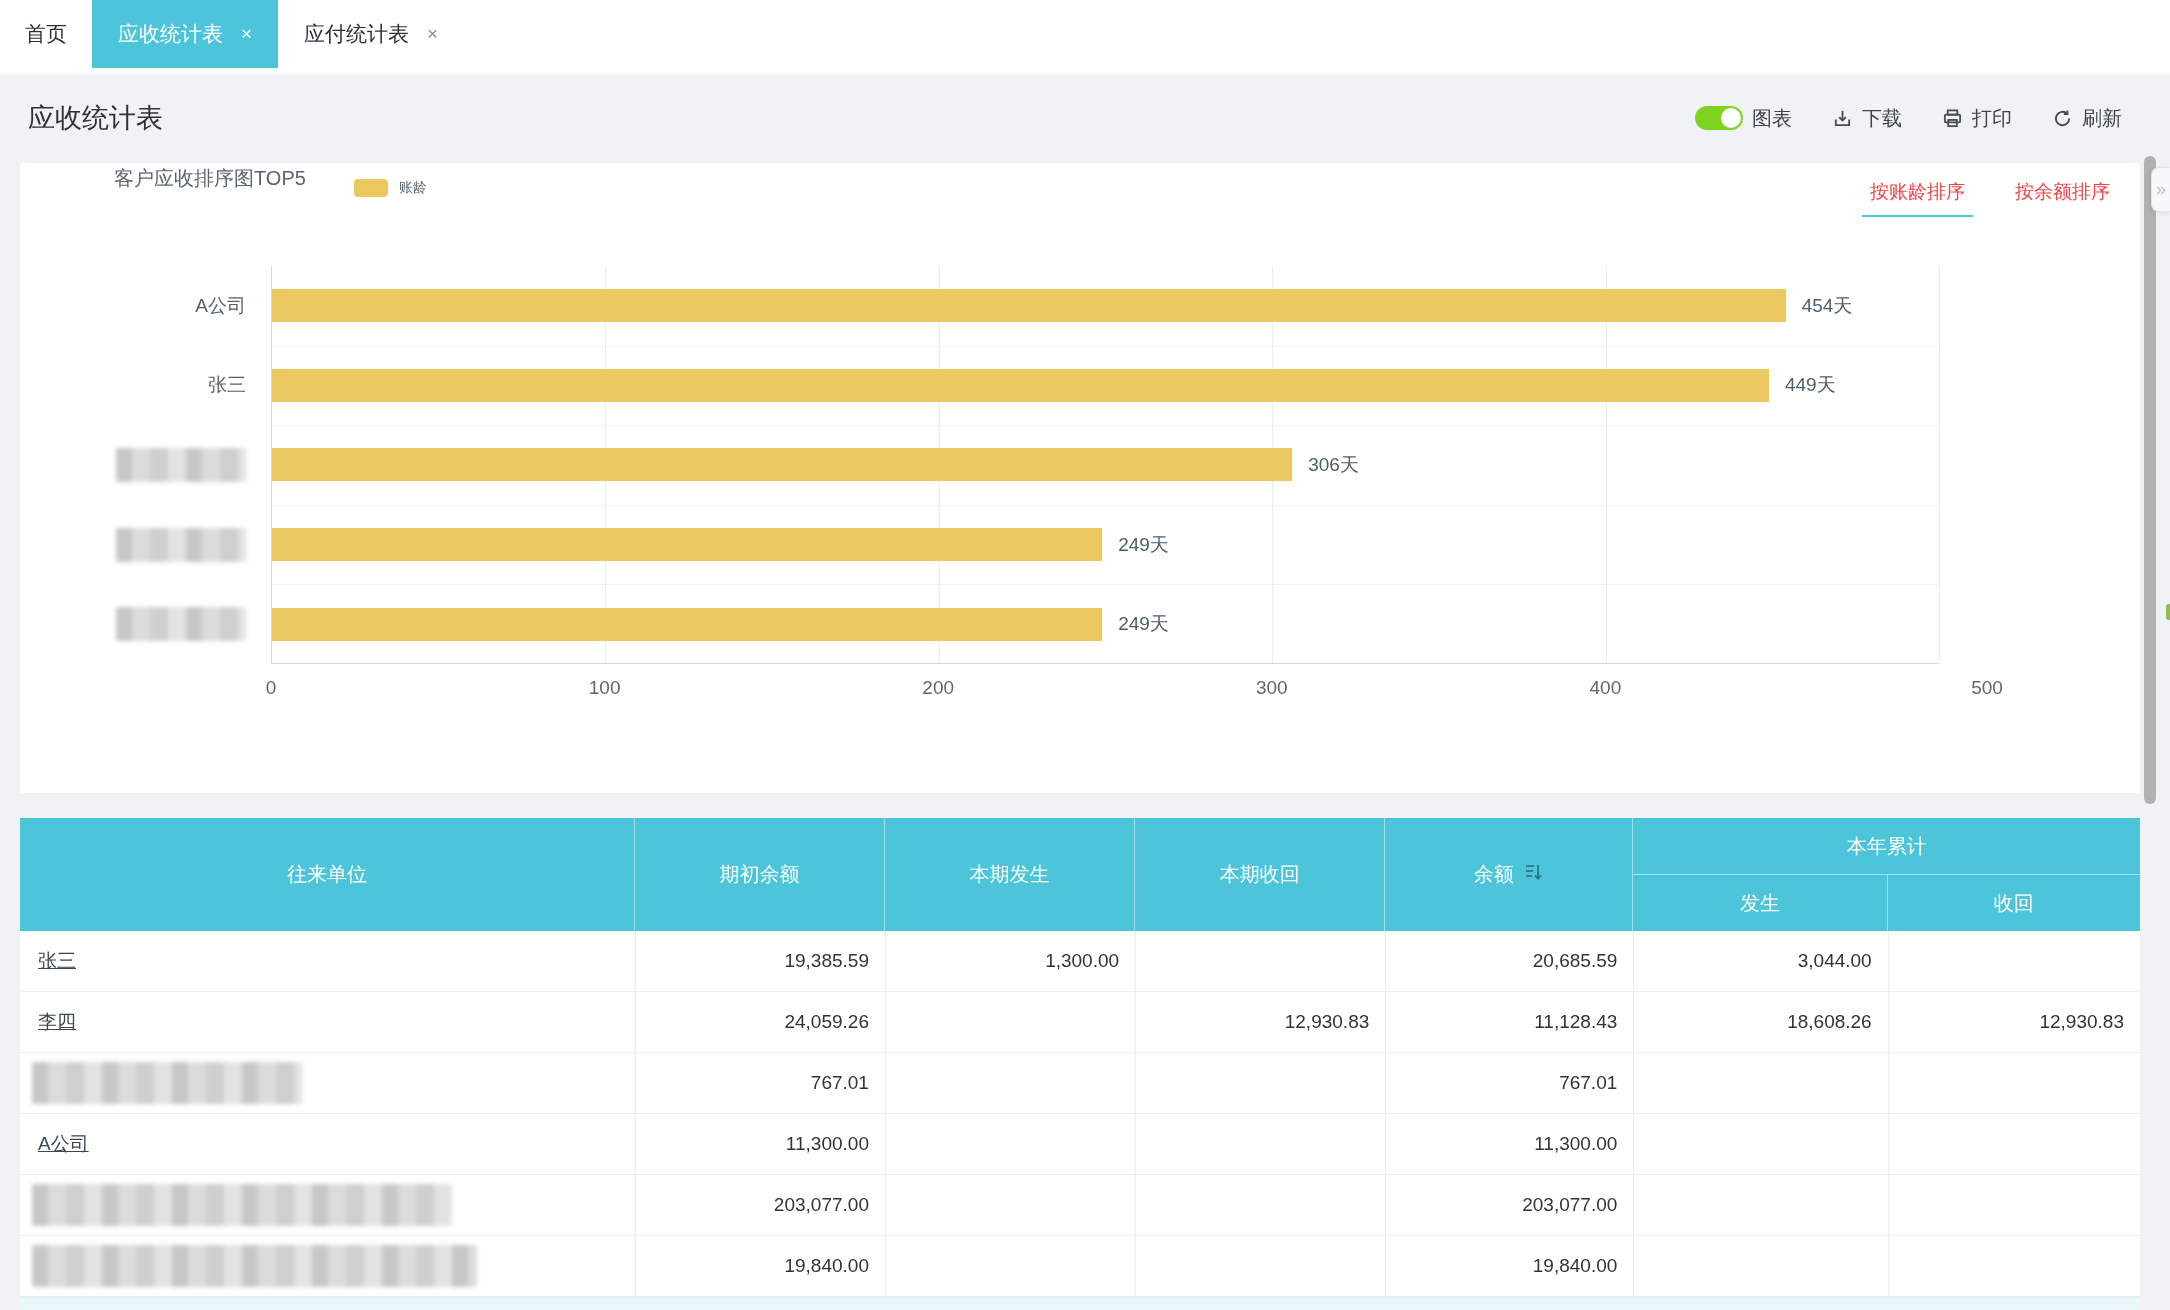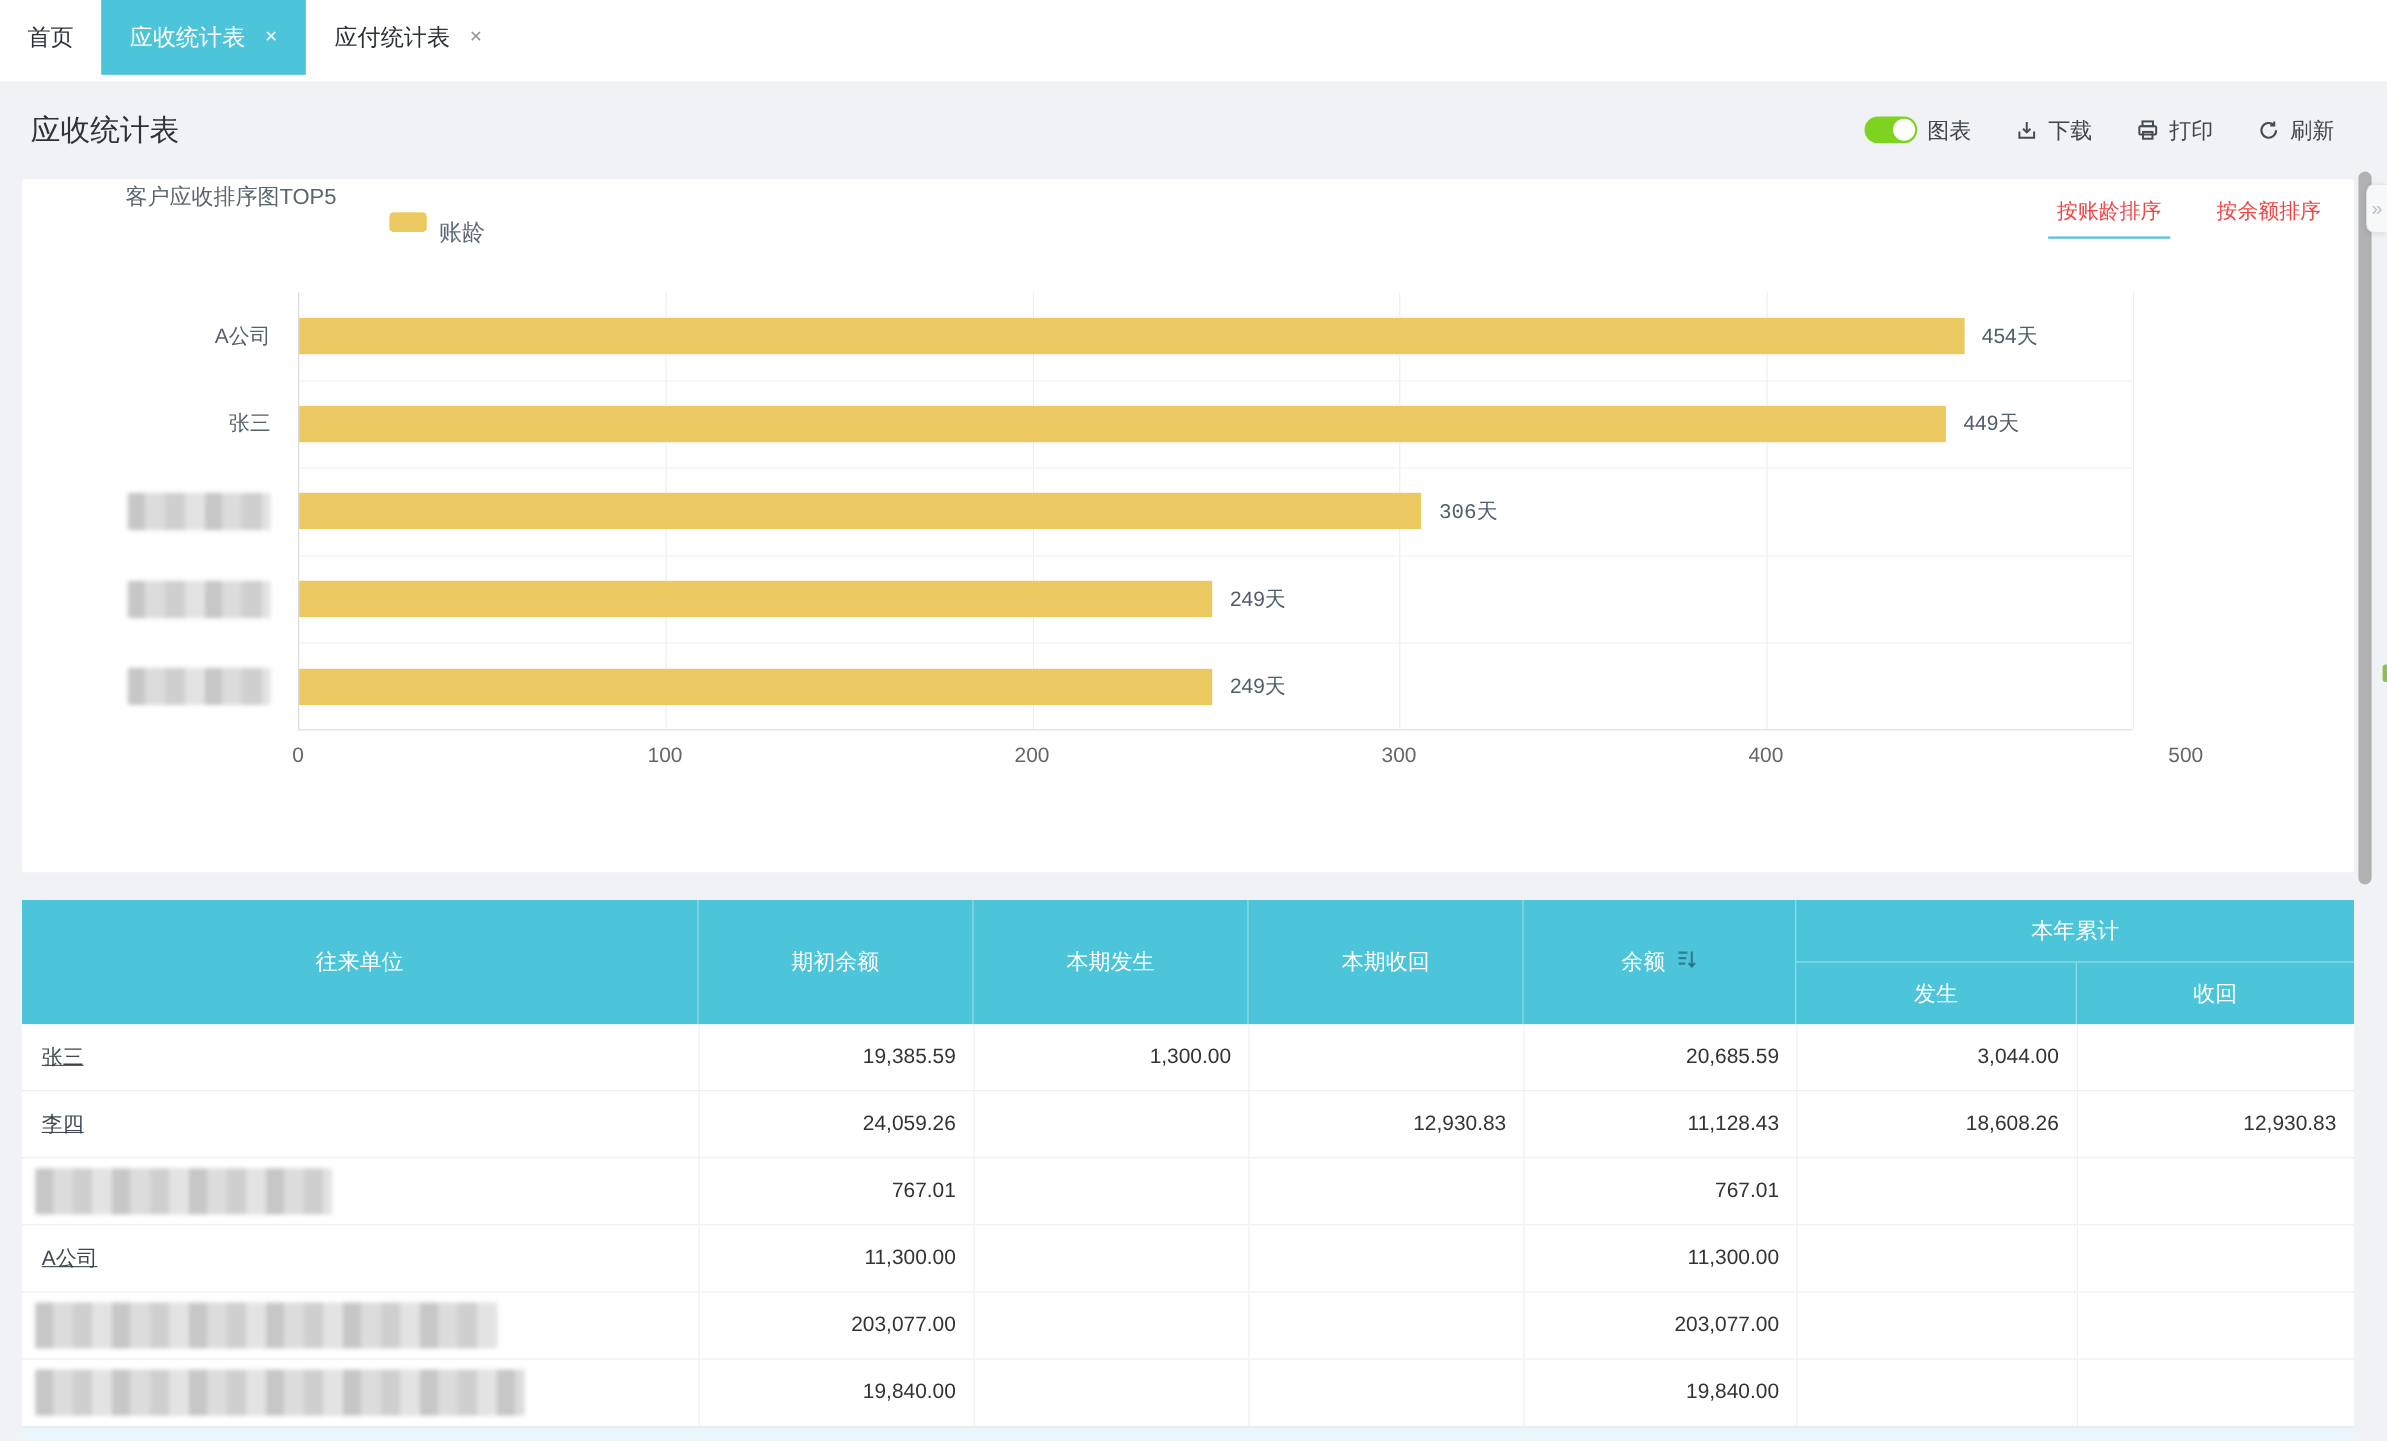--- a/index.html
+++ b/index.html
@@ -22,21 +22,21 @@
   .tool { display:flex; align-items:center; gap:9px; font-size:20px; color:#3e454d; cursor:pointer; }
   .switch { width:48px; height:24px; border-radius:12px; background:#7ed321; position:relative; }
   .switch .knob { position:absolute; right:2px; top:2px; width:20px; height:20px; border-radius:50%; background:#fff; }
   .tool svg { display:block; }
 
   
   .chart-card { position:absolute; left:20px; top:163px; width:2120px; height:630px; background:#fff; border-radius:3px; }
   .chart-title { position:absolute; left:94px; top:2px; font-size:20px; color:#5a6570; }
   .legend { position:absolute; left:334px; top:16px; display:flex; align-items:center; gap:11px; }
   .legend-swatch { width:34px; height:18px; border-radius:4px; background:#ecc960; }
-  .legend-label { font-size:21px; color:#5e6a76;margin-top:18px; }
+  .legend-label { font-size:14px; color:#5e6a76; }
   .sort-tabs { position:absolute; right:22px; top:12px; display:flex; gap:34px; }
   .sort-tab { font-size:19px; color:#ef4444; padding:4px 8px 10px 8px; cursor:pointer; }
   .sort-tab.active { border-bottom:2px solid #4cc4d9; }
 
   .plot { position:absolute; left:251px; top:103px; width:1668px; height:398px; border-left:1px solid #d6d9dc; border-bottom:1px solid #d6d9dc; }
   .gridline { position:absolute; top:0; bottom:0; width:1px; background:#ebedf0; }
   .rowline { position:absolute; left:0; right:0; height:1px; background:#f1f2f4; }
   .chart-row { position:absolute; left:0; width:100%; height:79.6px; }
   .bar { position:absolute; left:0; top:23.3px; height:33px; background:#ecc960; }
   .bar-label { position:absolute; top:50%; transform:translateY(-50%); margin-left:16px; font-size:19px; color:#4f5d6d; white-space:nowrap; }
@@ -169,21 +169,21 @@
     <div class="chart-row" style="top:0">
       <div class="bar" style="width: 90.8%;"></div>
       <span class="bar-label" style="left: 90.8%;">454天</span>
     </div>
     <div class="chart-row" style="top:79.6px">
       <div class="bar" style="width: 89.8%;"></div>
       <span class="bar-label" style="left: 89.8%;">449天</span>
     </div>
     <div class="chart-row" style="top:159.2px">
       <div class="bar" style="width: 61.2%;"></div>
-      <span class="bar-label" style="left: 61.2%; font-family: Liberation Mono, monospace;">306天</span>
+      <span class="bar-label" style="left: 61.2%;">306天</span>
     </div>
     <div class="chart-row" style="top:238.8px">
       <div class="bar" style="width: 49.8%;"></div>
       <span class="bar-label" style="left: 49.8%;">249天</span>
     </div>
     <div class="chart-row" style="top:318.4px">
       <div class="bar" style="width: 49.8%;"></div>
       <span class="bar-label" style="left: 49.8%;">249天</span>
     </div>
   </div>

